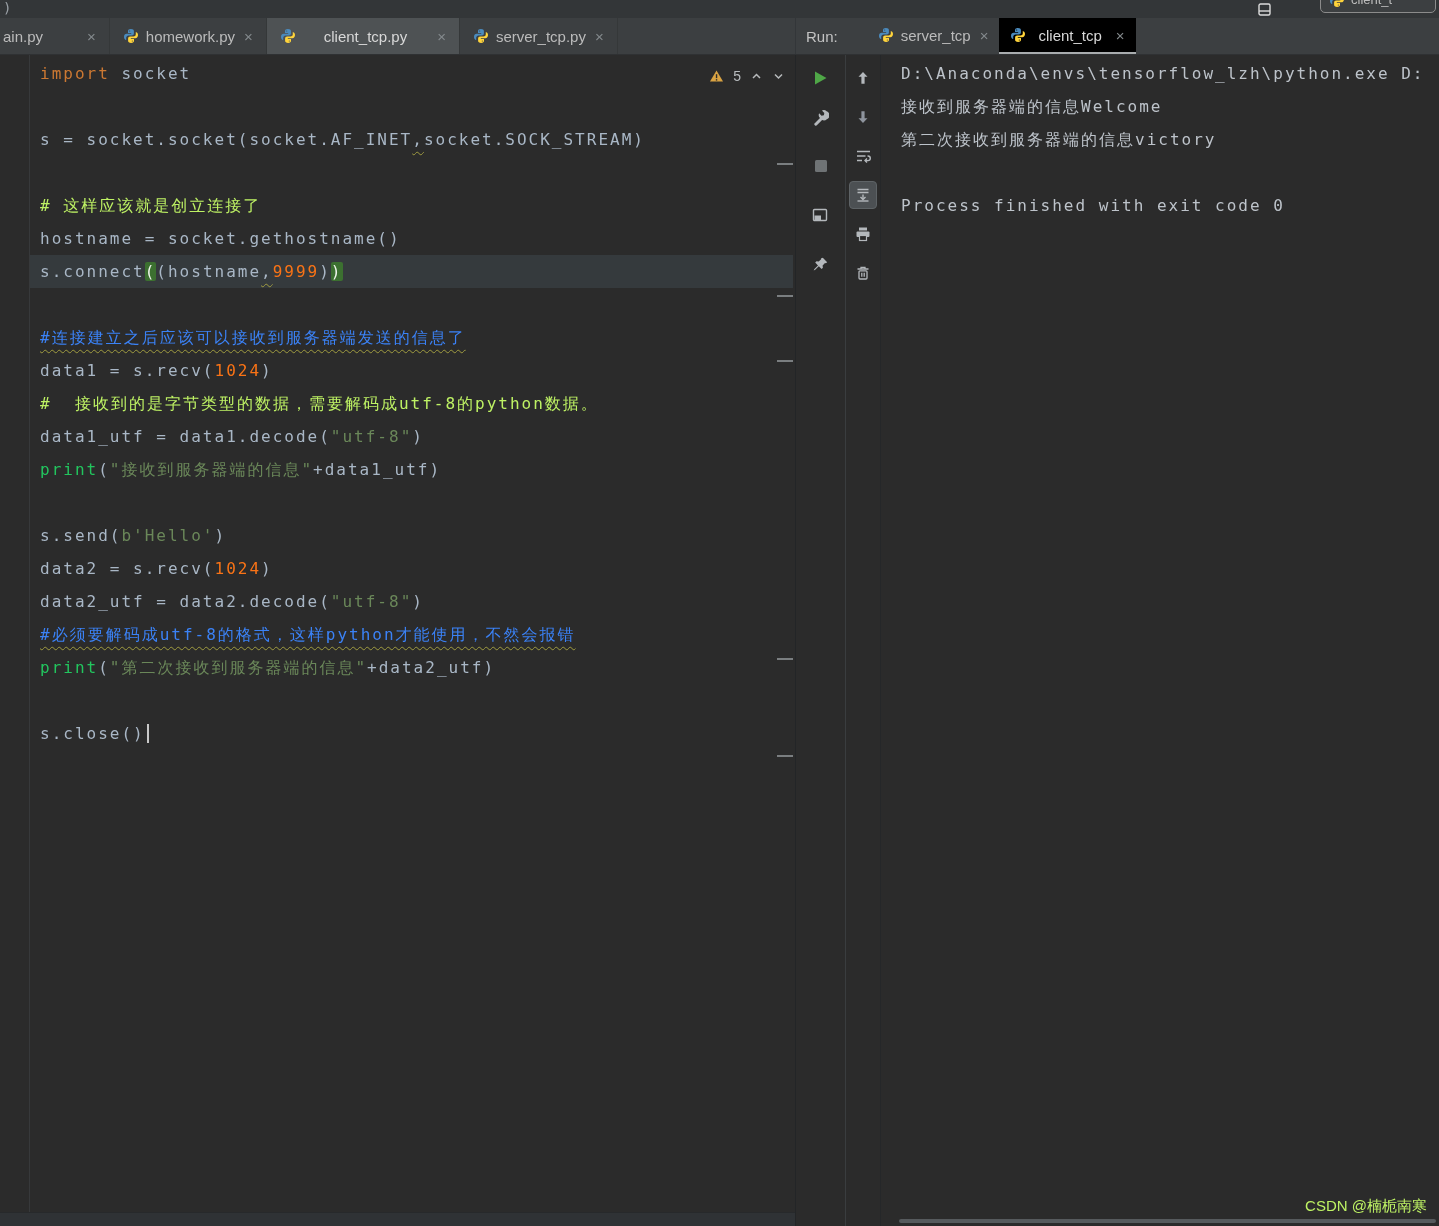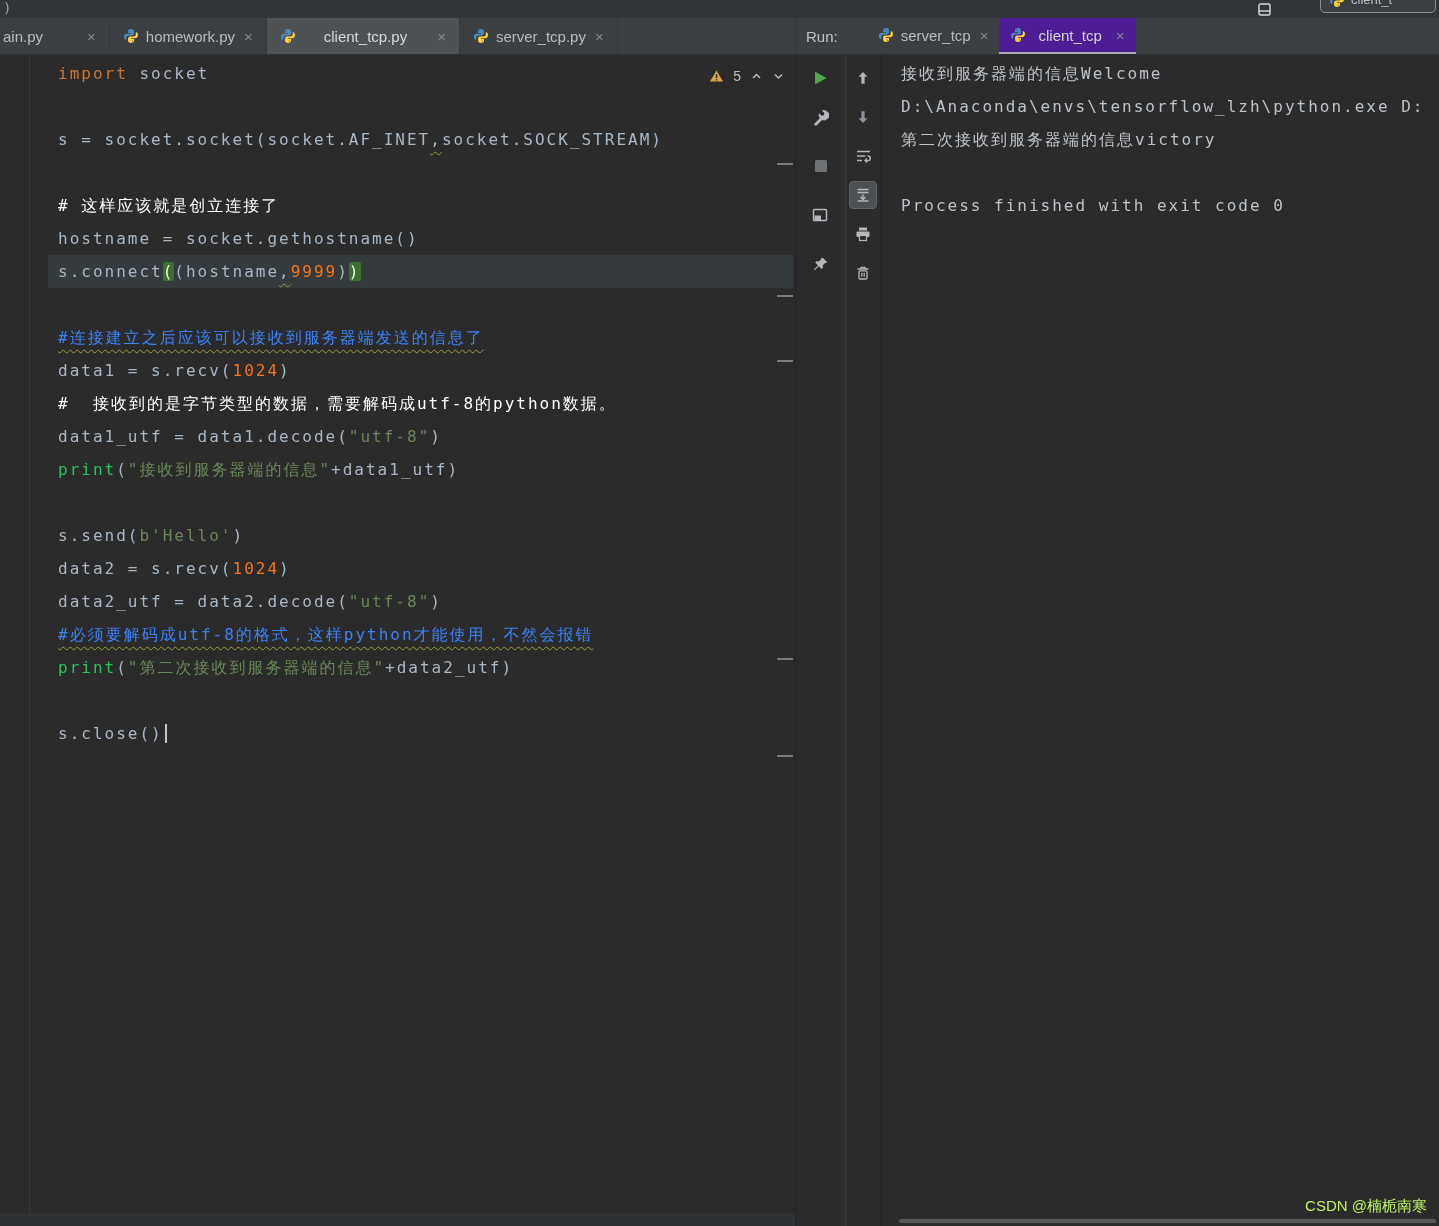--- a/index.html
+++ b/index.html
@@ -25,39 +25,39 @@
          font-size:15px; border-right:1px solid #353839; cursor:default; }
   .tab.first { padding-left:3px;gap:42px; }
   .tab.active { background:#4e5254; color:#d8d8d8;gap:28px; }
   .tclose { color:#848a8d; font-size:15px; margin-left:2px; }
   .py-ico { width:16px; height:16px; display:inline-flex; flex:none; }
 
   .runhdr { flex:1; display:flex; align-items:stretch; padding-left:10px; border-left:1px solid #333639; }
   .runlabel { color:#c3c3c3; font-size:15px; align-self:center; margin-right:29px; }
   .rtab { display:flex; align-items:center; gap:7px; padding:0 11px; color:#bbbbbb;
           font-size:15px; border-bottom:2px solid transparent; }
-  .rtab.active { background:#4c1d95; border-bottom-color:#a9acae; color:#d8d8d8;gap:12px; }
+  .rtab.active { background:#000000; border-bottom-color:#a9acae; color:#d8d8d8;gap:12px; }
 
   
   .main { display:flex; height:1171px; }
 
   
   .editor { position:relative; width:795px; flex:none; background:#2b2b2b; overflow:hidden; }
   .gutter { position:absolute; left:0; top:0; bottom:14px; width:30px;
             border-right:1px solid #37393b; }
-  .code { position:absolute; left:48px; right:2px; top:2px;
+  .code { position:absolute; left:30px; right:2px; top:2px;
           font-family:"DejaVu Sans Mono","Liberation Mono",monospace;
           font-size:16px; letter-spacing:2px; line-height:33px;
           color:#a9b7c6; white-space:pre; }
   .line { padding-left:10px; height:33px; }
   .line.hl { background:#353a3d; }
   .t-k { color:#cc7832; }
   .t-s { color:#6a8759; }
   .t-n { color:#f97316; }
-  .t-c { color:#ffffff;text-align:right; }
+  .t-c { color:#bef264;text-align:right; }
   .t-b { color:#22c55e; }
   .t-u { color:#3b82f6; text-decoration:underline wavy #9f9b40; text-decoration-thickness:1px;
          text-underline-offset:6px; text-decoration-skip-ink:none; }
   .t-w { text-decoration:underline wavy #9f9b40; text-decoration-thickness:1px;
          text-underline-offset:6px; text-decoration-skip-ink:none; }
   .t-m { background:#3c7030; color:#eef4ea; border-radius:2px; }
   .caret { display:inline-block; width:2px; height:19px; background:#c8c8c8;
            vertical-align:text-bottom; margin-left:2px; }
 
   .inspections { position:absolute; top:13px; right:10px; display:flex; align-items:center;
@@ -267,19 +267,19 @@
       <div class="tbtn">
         <svg width="16" height="16" viewBox="0 0 16 16" fill="none" stroke="#b4b8bc" stroke-width="1.3">
             <path d="M2.5 4h11M6 4V2.3h4V4"></path>
             <rect x="4" y="5.8" width="8" height="8.2" rx="1"></rect>
             <path d="M6.8 7.8v4M9.2 7.8v4"></path>
           </svg>
       </div>
     </div>
 
     <div class="console">
-      <div class="conlines" id="console-lines"><div>接收到服务器端的信息Welcome</div><div>D:\Anaconda\envs\tensorflow_lzh\python.exe D:</div><div>第二次接收到服务器端的信息victory</div><div>&nbsp;</div><div>Process finished with exit code 0</div></div>
+      <div class="conlines" id="console-lines"><div>D:\Anaconda\envs\tensorflow_lzh\python.exe D:</div><div>接收到服务器端的信息Welcome</div><div>第二次接收到服务器端的信息victory</div><div>&nbsp;</div><div>Process finished with exit code 0</div></div>
       <div class="con-scroll"></div>
       <div class="watermark">CSDN @楠栀南寒</div>
     </div>
 
   </div>
 </div>
 
 </body></html>

